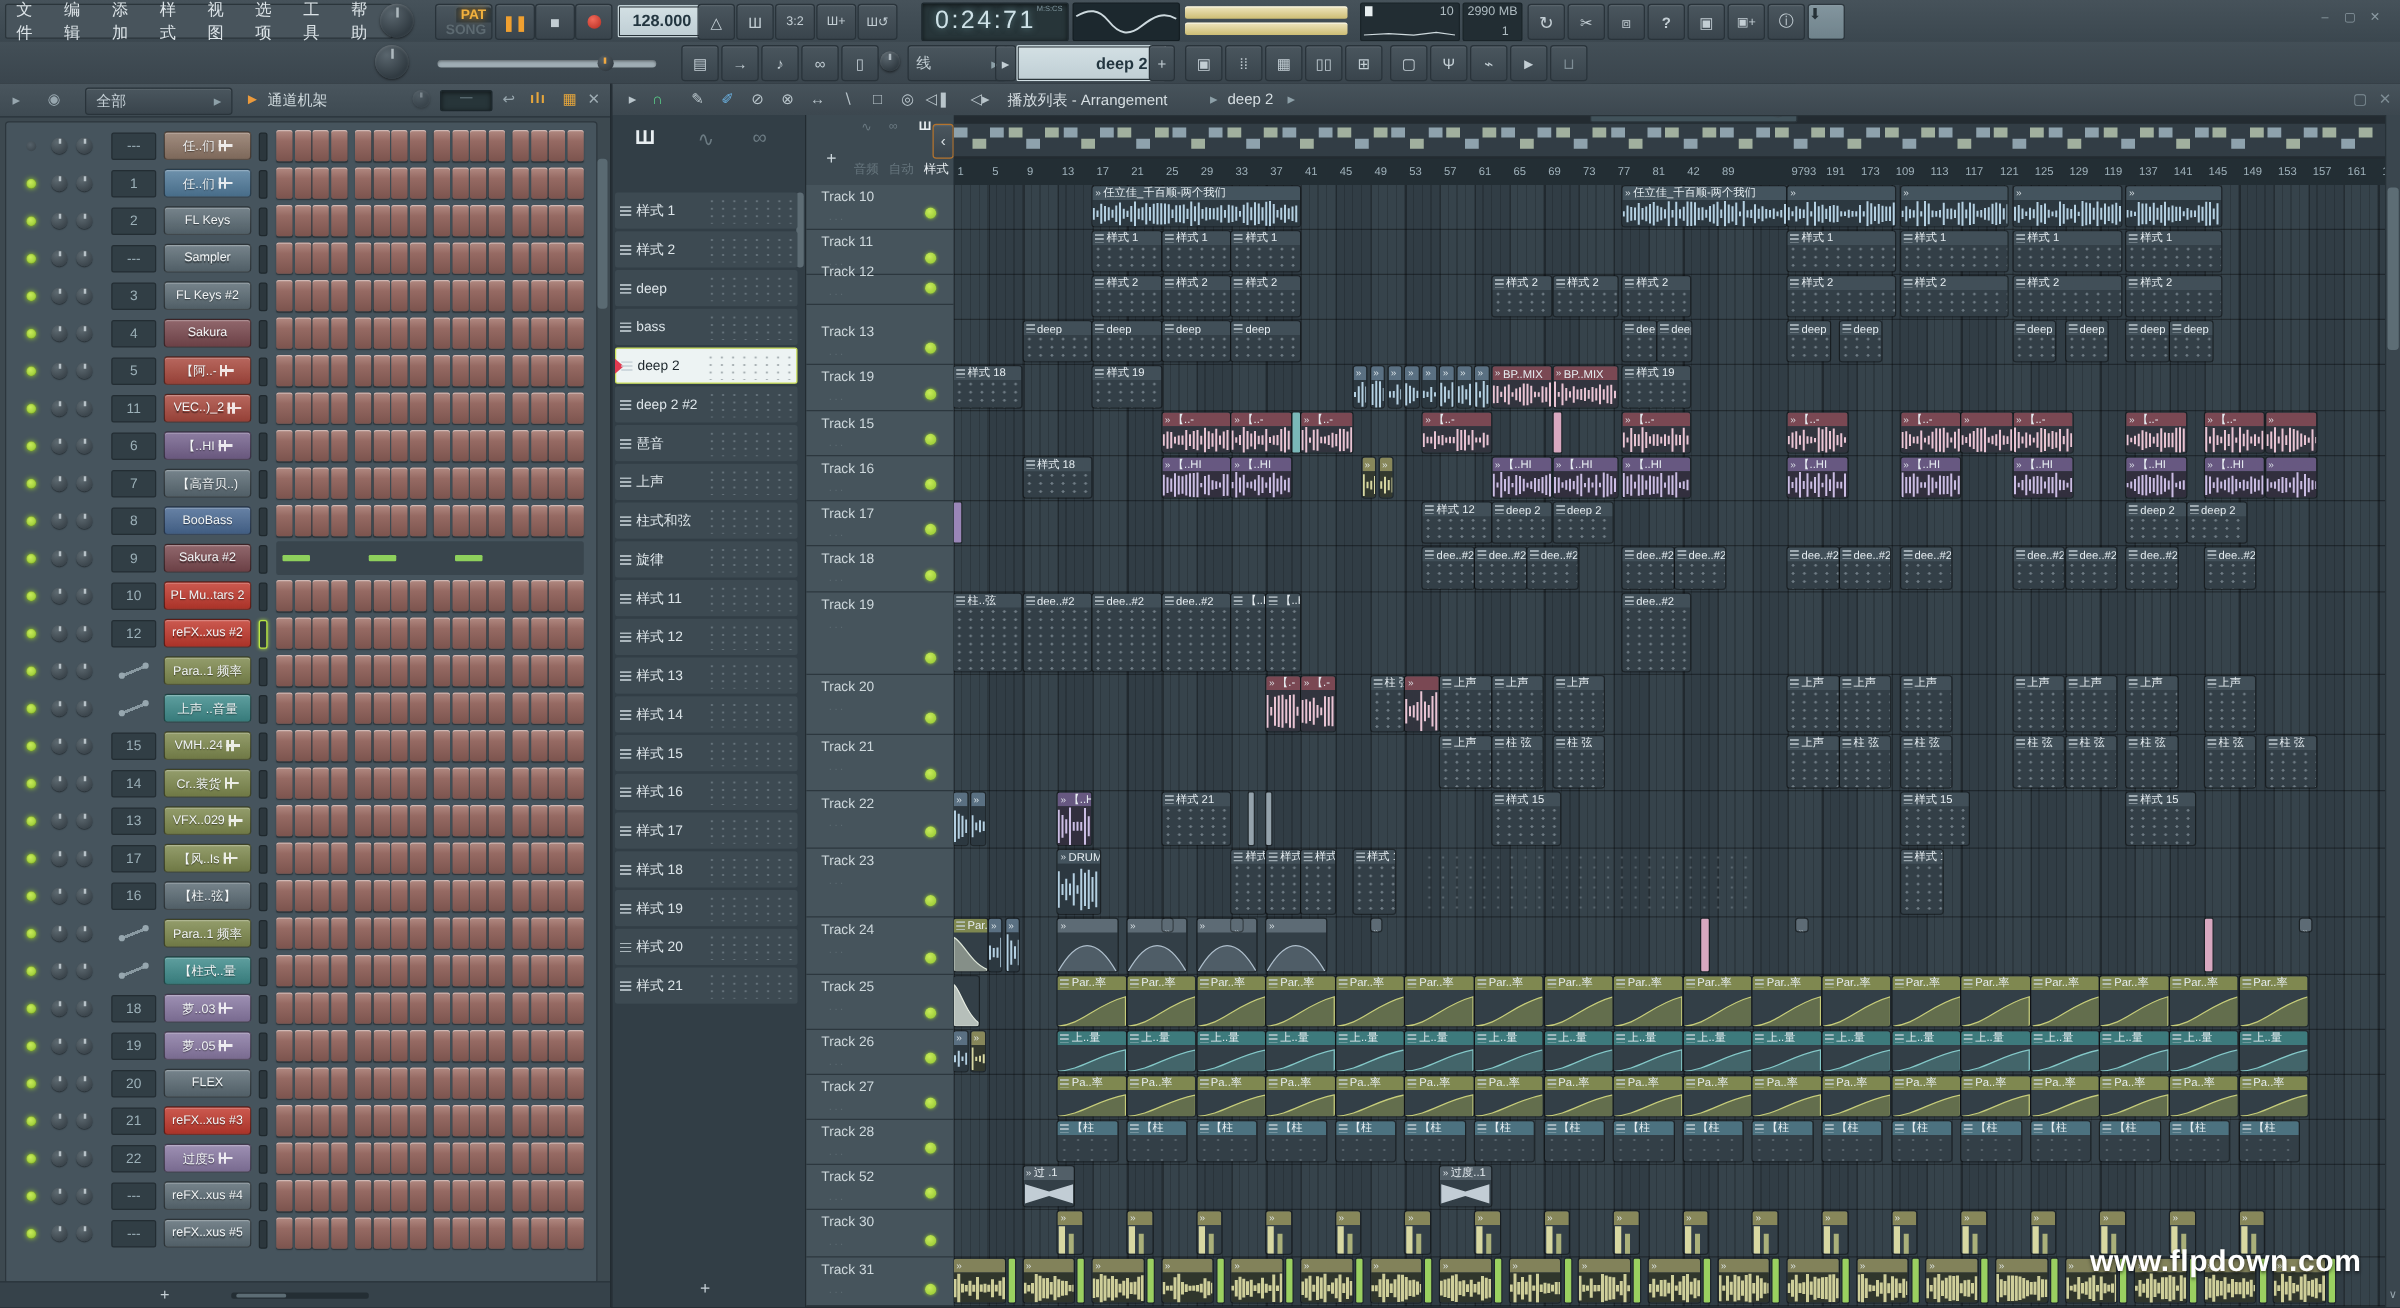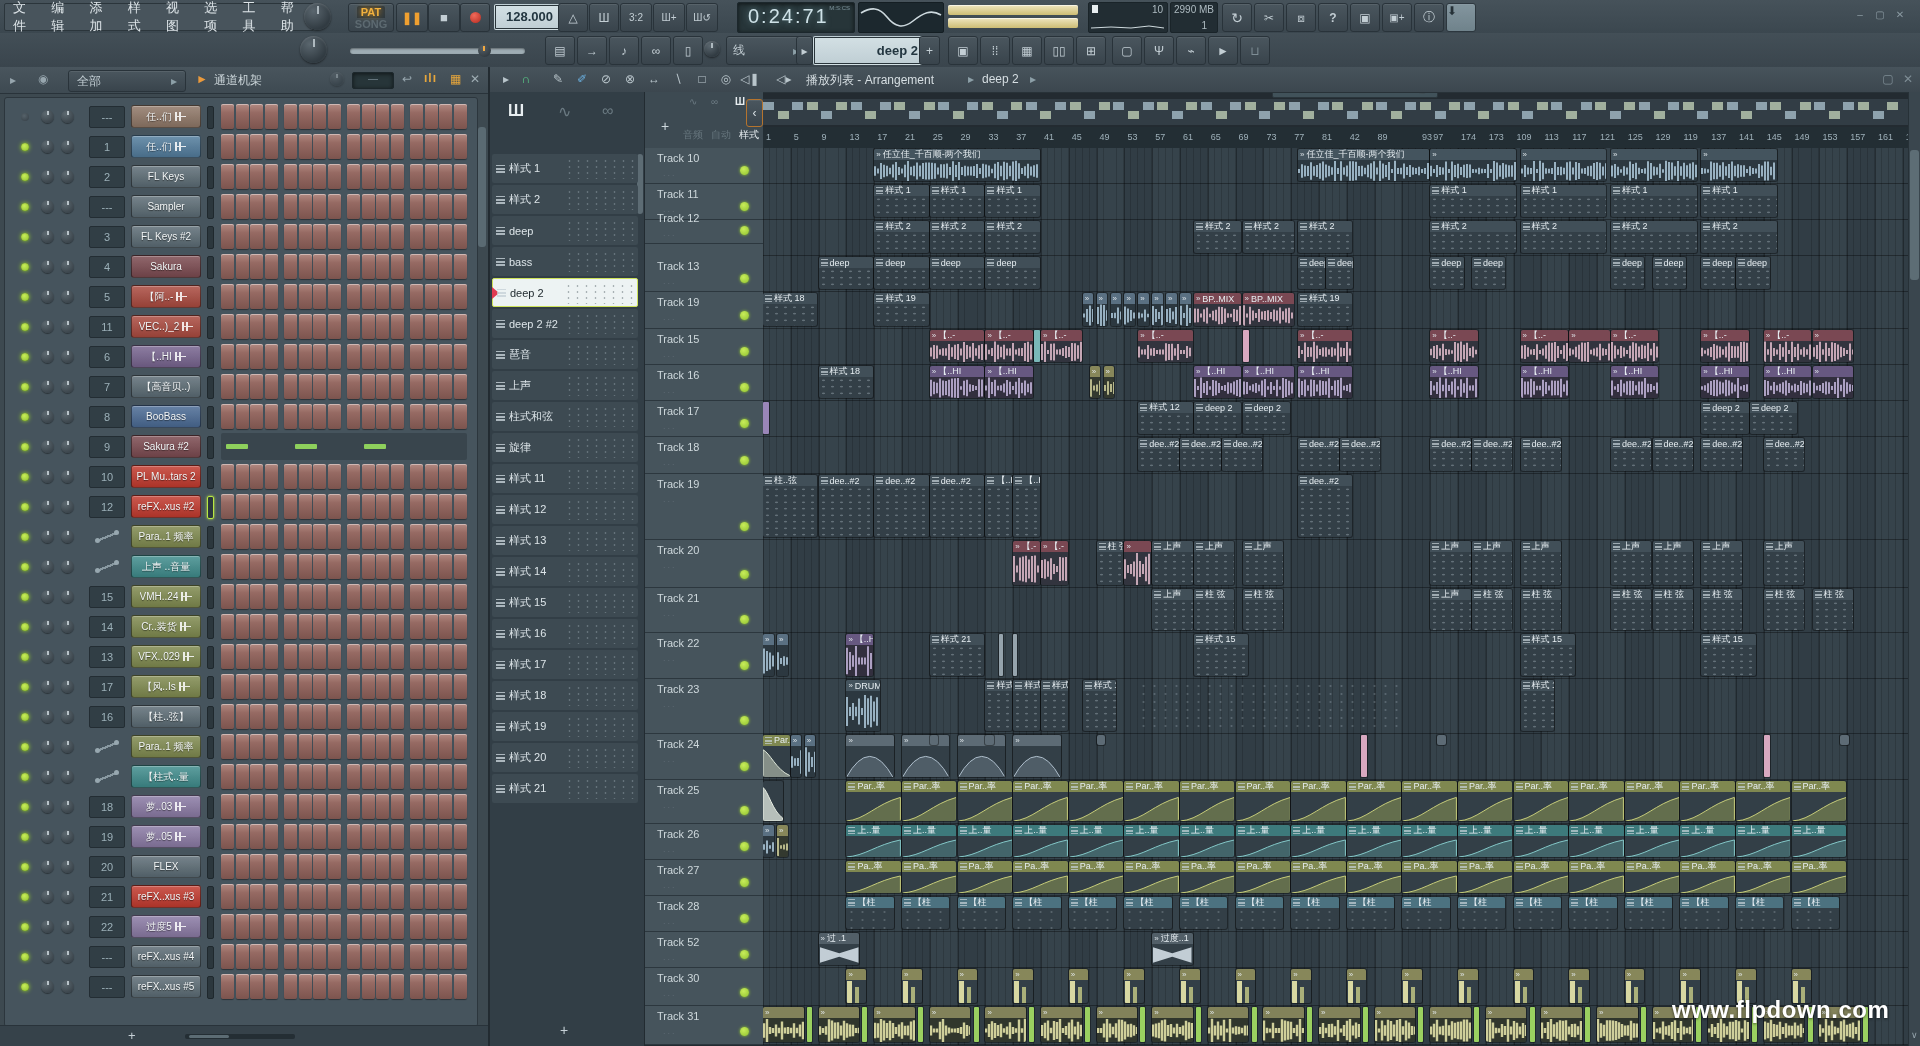--- a/index.html
+++ b/index.html
@@ -108,21 +108,21 @@
       <span>文件</span>
       <span>编辑</span>
       <span>添加</span>
       <span>样式</span>
       <span>视图</span>
       <span>选项</span>
       <span>工具</span>
       <span>帮助</span>
     </div>
   <div class="abs knob" style="left:304px;top:3px;width:27px;height:27px"></div>
-  <div id="patsong" class="abs tbtn" style="flex-direction:column;align-items:center">
+  <div id="patsong" class="abs tbtn" style="flex-direction:column;align-items:flex-end">
     <span class="p">PAT</span>
     <span class="s">SONG</span>
   </div>
   <div class="abs tbtn" style="left:396px;top:3px;width:30px;height:27px;color:#f0a030;font-weight:bold">❚❚</div>
   <div class="abs tbtn" style="left:428px;top:3px;width:30px;height:27px;font-size:13px">■</div>
   <div class="abs tbtn" style="left:460px;top:3px;width:28px;height:27px">
       <span style="width:11px;height:11px;border-radius:50%;background:radial-gradient(circle at 38% 32%,#f26a5a,#b42a20)"></span>
     </div>
   <div class="abs lcd" style="left:494px;top:4px;width:58px;height:24px;font-size:13px;text-align:right;line-height:24px;padding-right:8px">128.000</div>
   <div class="abs tbtn" style="left:558px;top:3px;width:28px;height:27px">△</div>
@@ -1288,23 +1288,23 @@
     <div style="left:364.40000000000003px">53</div>
     <div style="left:392.2px">57</div>
     <div style="left:420px">61</div>
     <div style="left:447.8px">65</div>
     <div style="left:475.6px">69</div>
     <div style="left:503.40000000000003px">73</div>
     <div style="left:531.2px">77</div>
     <div style="left:559px">81</div>
     <div style="left:586.8000000000001px">42</div>
     <div style="left:614.6px">89</div>
-    <div style="left:659px">93</div>
+    <div style="left:680px">93</div>
     <div style="left:670.2px">97</div>
-    <div style="left:698px">174</div>
+    <div style="left:698px">191</div>
     <div style="left:725.8000000000001px">173</div>
     <div style="left:753.6px">109</div>
     <div style="left:781.4px">113</div>
     <div style="left:809.2px">117</div>
     <div style="left:837px">121</div>
     <div style="left:864.8000000000001px">125</div>
     <div style="left:892.6px">129</div>
     <div style="left:920.4px">119</div>
     <div style="left:948.2px">137</div>
     <div style="left:976px">141</div>

